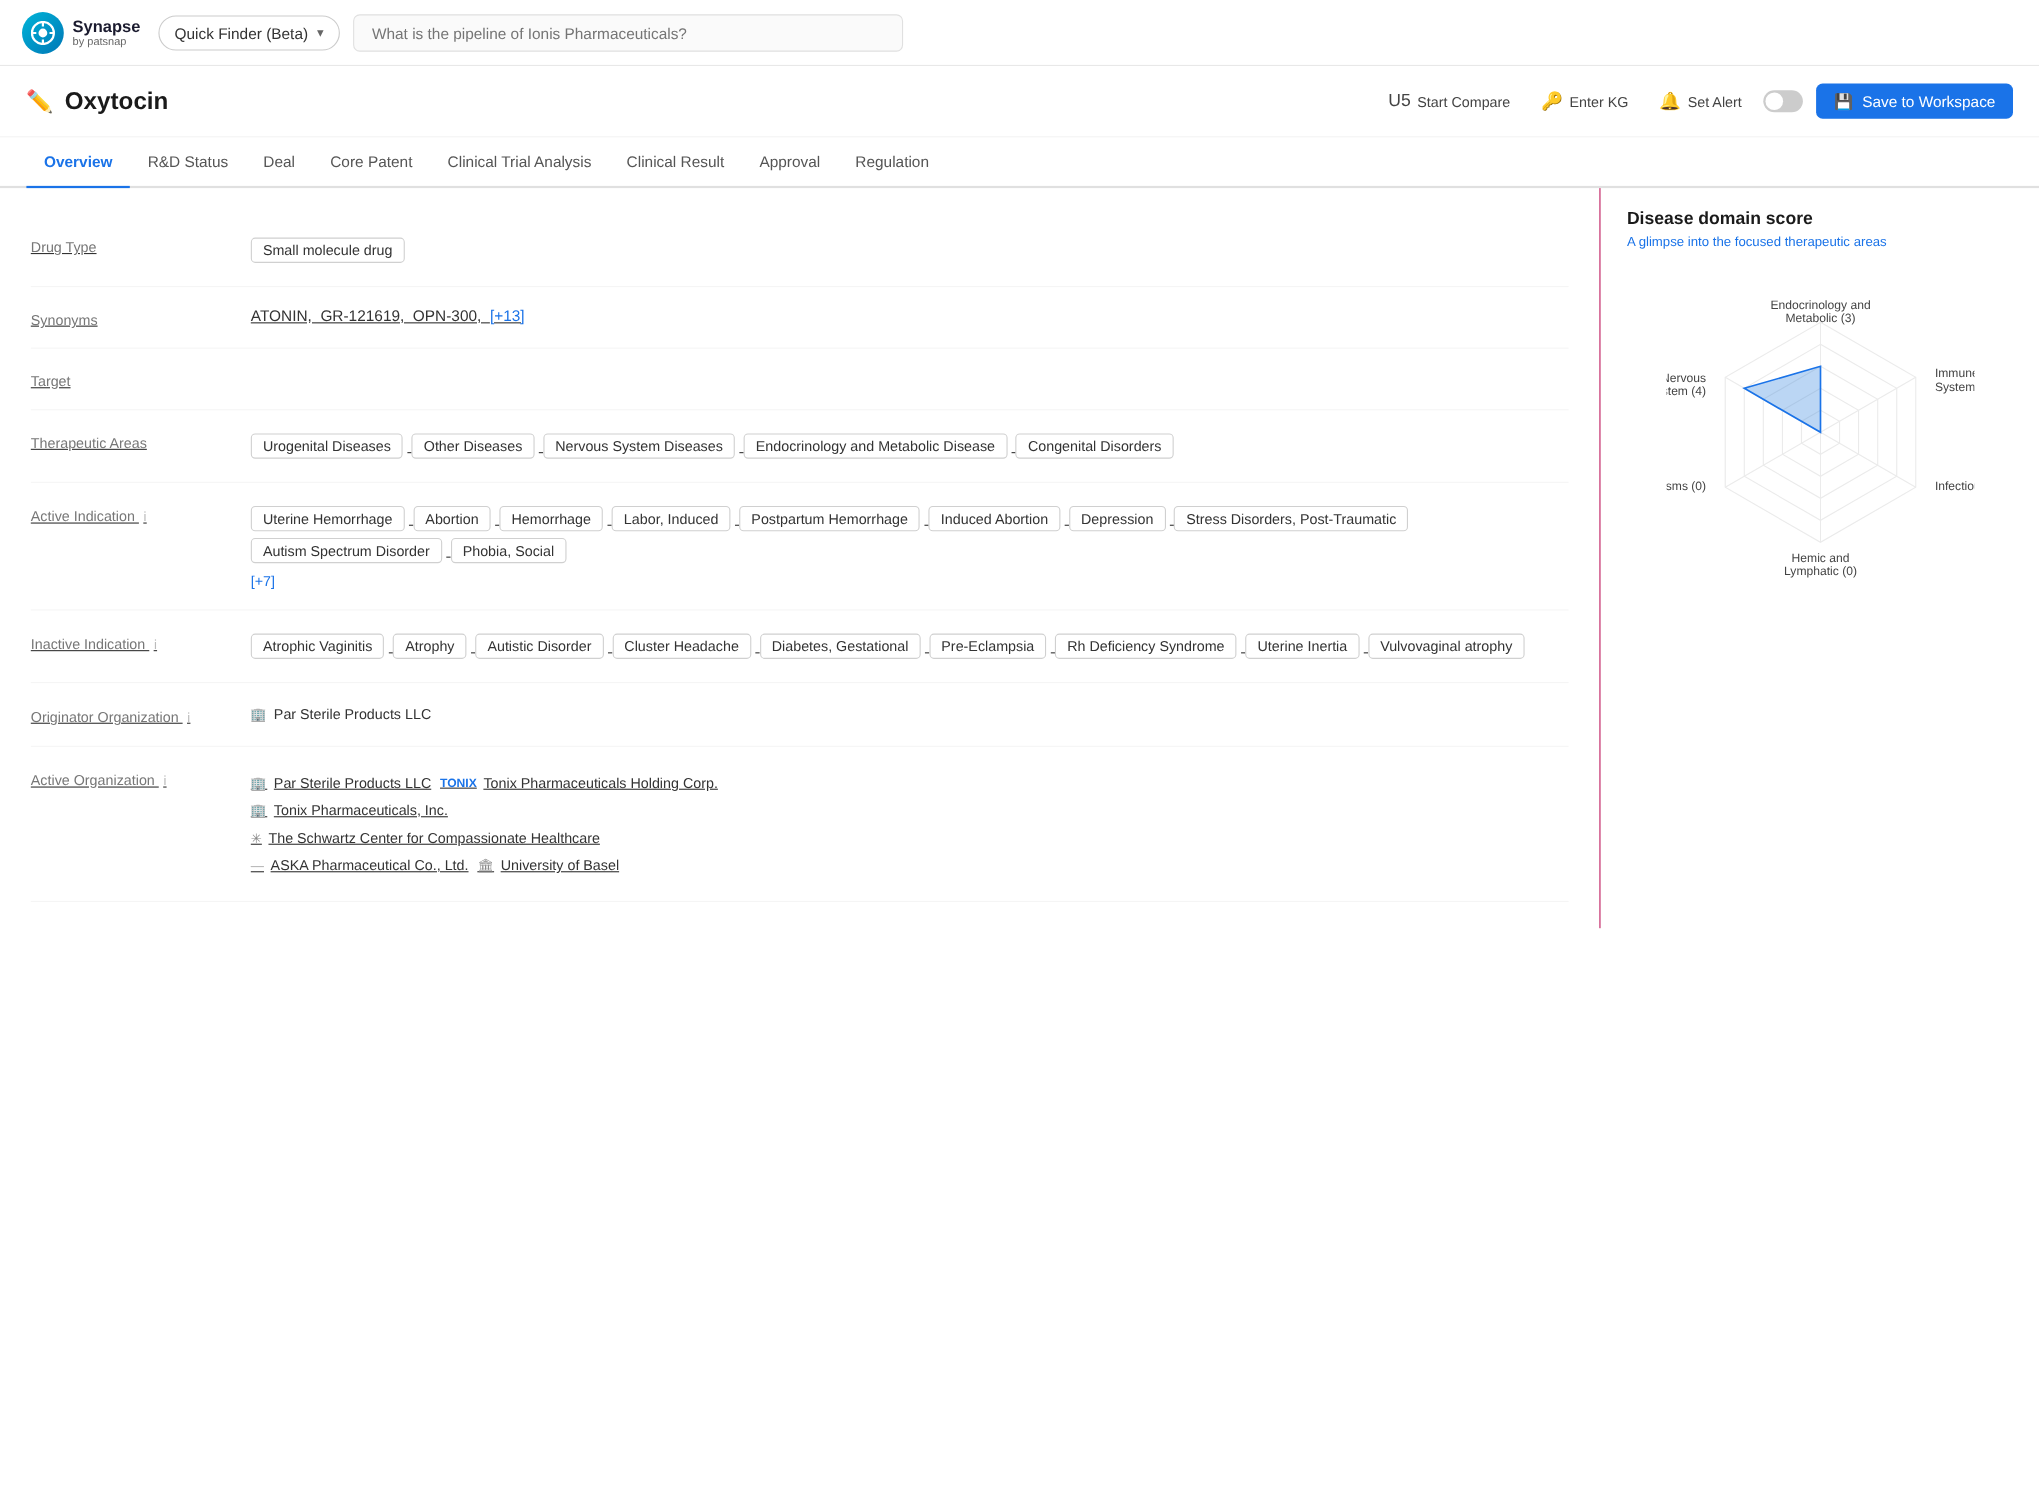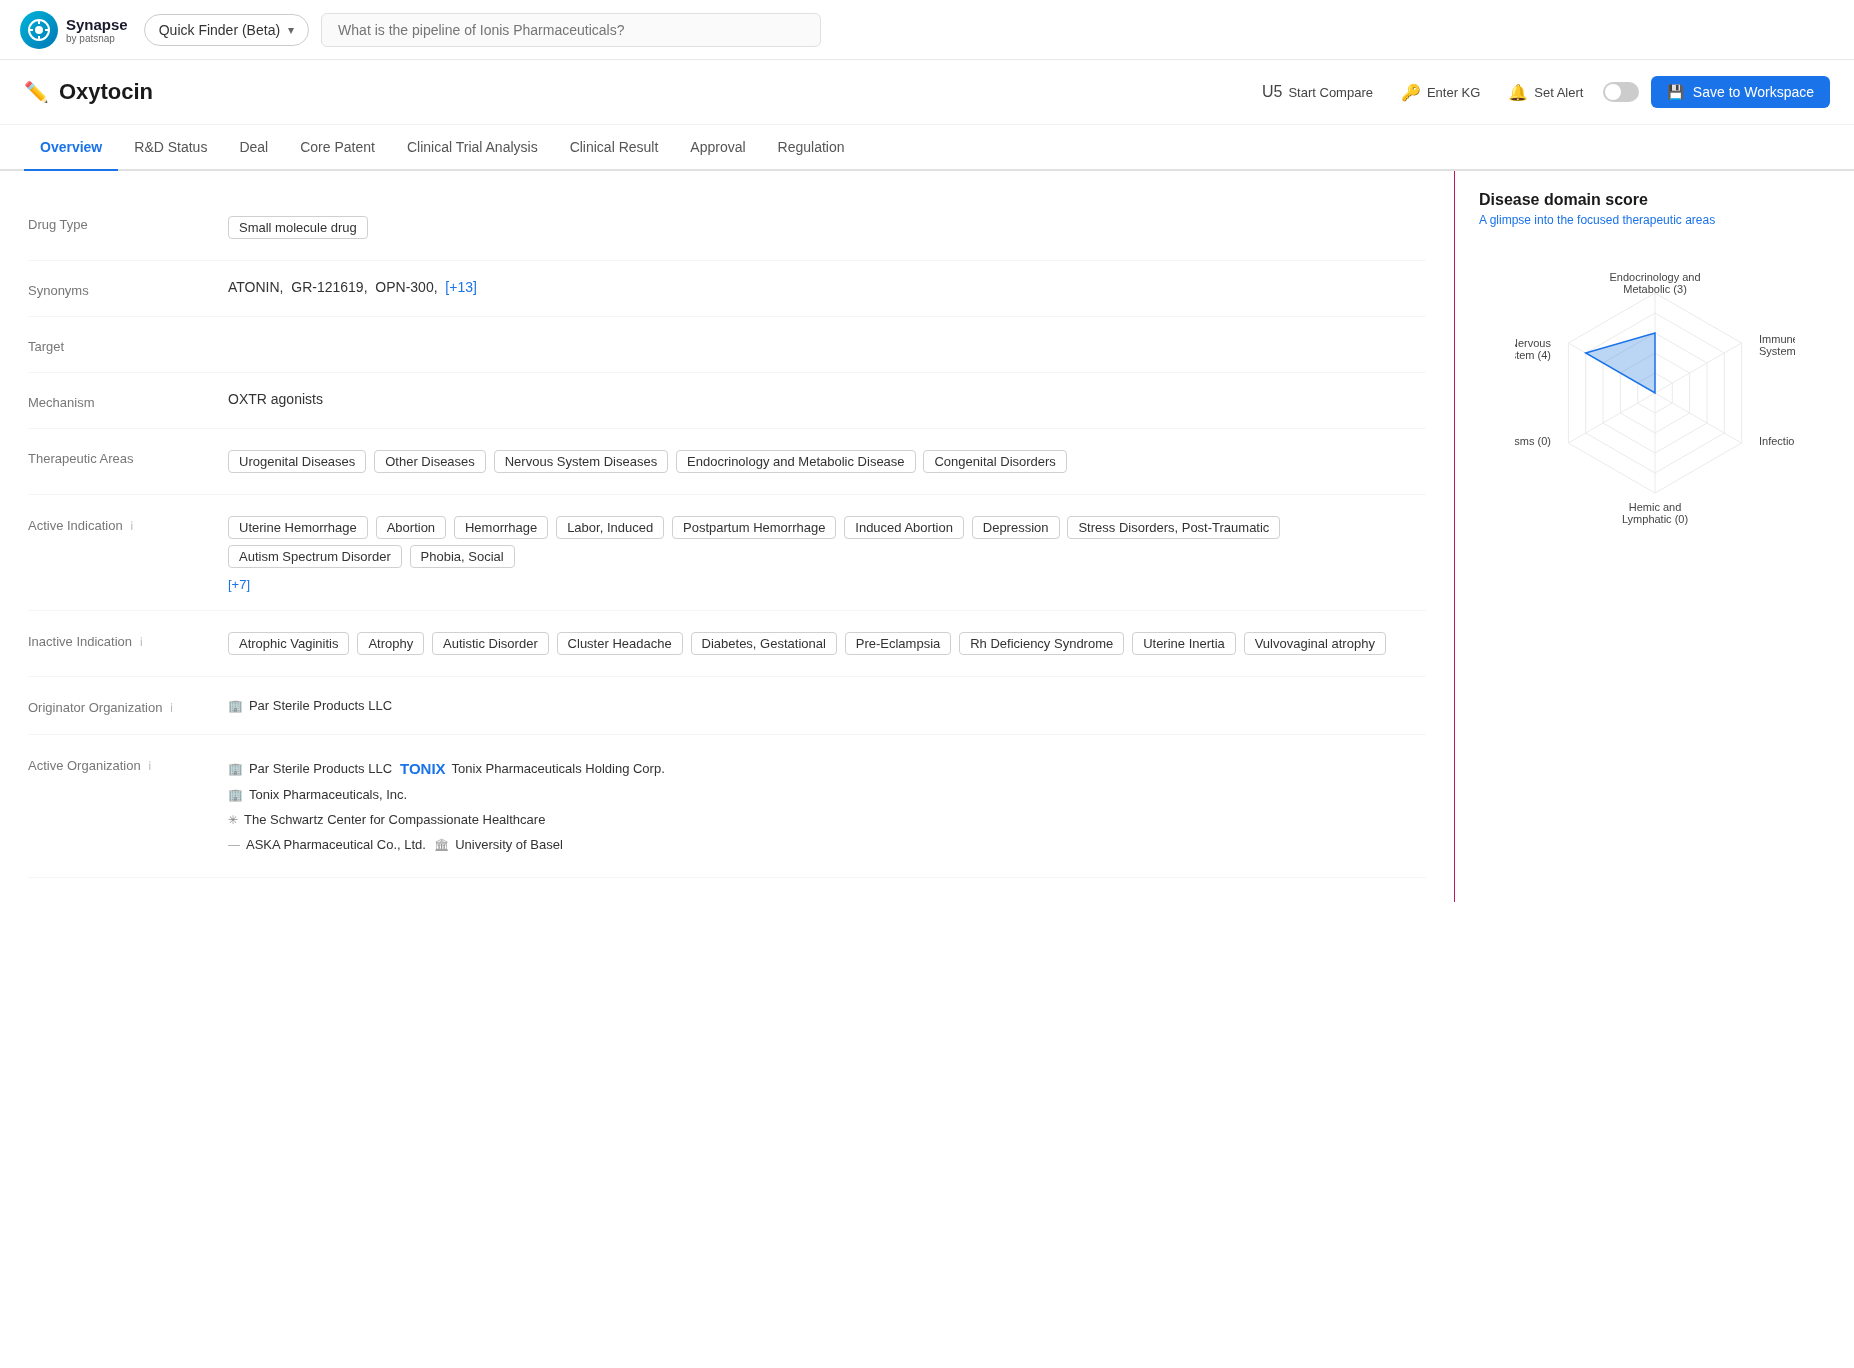--- a/index.html
+++ b/index.html
@@ -66,21 +66,21 @@
     .tab {
       padding: 14px 16px; font-size: 14px; color: #555; cursor: pointer;
       border-bottom: 2px solid transparent; margin-bottom: -2px;
     }
     .tab.active { color: #1a73e8; border-bottom-color: #1a73e8; font-weight: 600; }
 
     
     .main-content {
       display: flex; padding: 0; gap: 0;
     }
-    .info-panel { flex: 1; padding: 24px 28px; }
+    .info-panel { flex: 1; padding: 24px 28px; text-decoration: underline; }
     .side-panel {
       width: 400px; min-width: 320px; padding: 20px 24px;
       border-left: 1px solid #be185d;
     }
 
     
     .info-row {
       display: flex; padding: 18px 0; border-bottom: 1px solid #f5f5f5; align-items: flex-start;
     }
     .info-label {
@@ -196,24 +196,20 @@
       <div class="info-label">Synonyms</div>
       <div class="info-value">
         <span class="synonyms-text">ATONIN,&nbsp; GR-121619,&nbsp; OPN-300,&nbsp; <span class="synonym-link">[+13]</span></span>
       </div>
     </div>
 
     <div class="info-row">
       <div class="info-label">Target</div>
     </div>
 
-    <div class="info-row">
-      <div class="info-label">Mechanism</div>
-      <div class="info-value">OXTR agonists</div>
-    </div>
 
     <div class="info-row">
       <div class="info-label">Therapeutic Areas</div>
       <div class="info-value">
         <span class="tag">Urogenital Diseases</span>
         <span class="tag">Other Diseases</span>
         <span class="tag">Nervous System Diseases</span>
         <span class="tag">Endocrinology and Metabolic Disease</span>
         <span class="tag">Congenital Disorders</span>
       </div>
@@ -272,21 +268,21 @@
       <div class="info-label">
         Active Organization <span class="info-icon">ℹ</span>
       </div>
       <div class="info-value">
         <div class="org-row">
           <span class="org-item">
             <span class="org-icon">🏢</span>
             <span>Par Sterile Products LLC</span>
           </span>
           <span class="org-item">
-            <span class="org-icon" style="color:#1a73e8;font-weight:600;font-size:15px;">TONIX</span>
+            <span class="org-icon" style="color:#1a73e8;font-weight:600;font-size:11px;">TONIX</span>
             <span>Tonix Pharmaceuticals Holding Corp.</span>
           </span>
         </div>
         <div class="org-row">
           <span class="org-item">
             <span class="org-icon">🏢</span>
             <span>Tonix Pharmaceuticals, Inc.</span>
           </span>
         </div>
         <div class="org-row">

